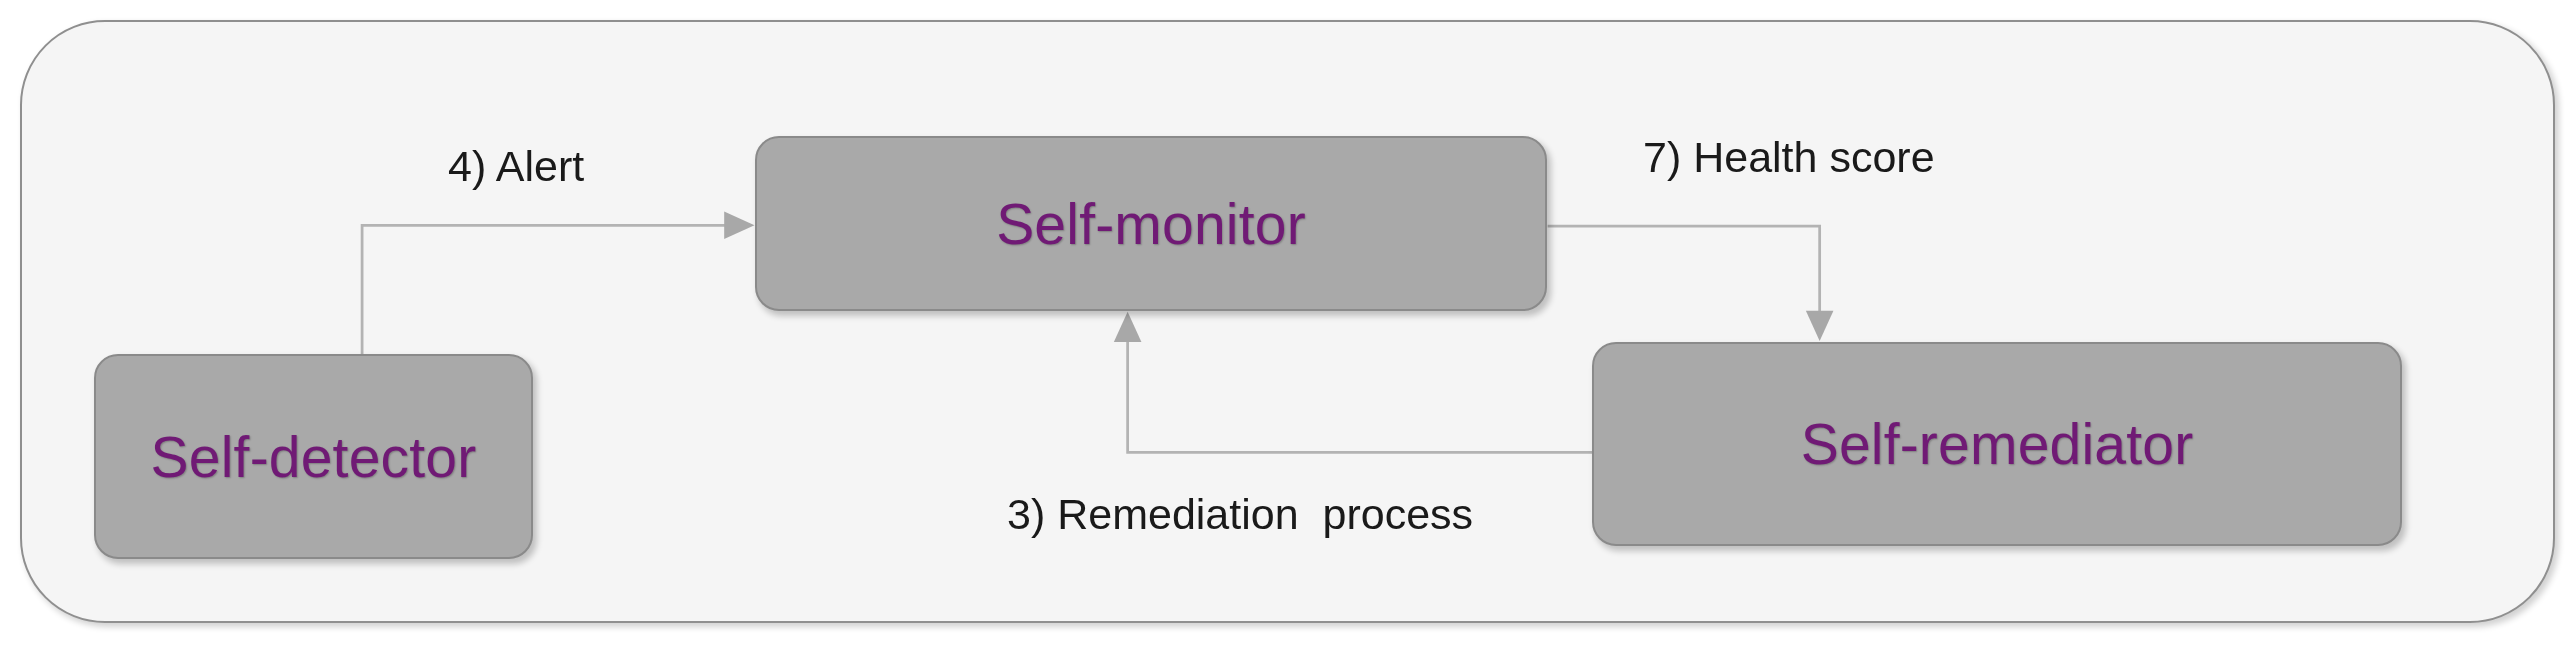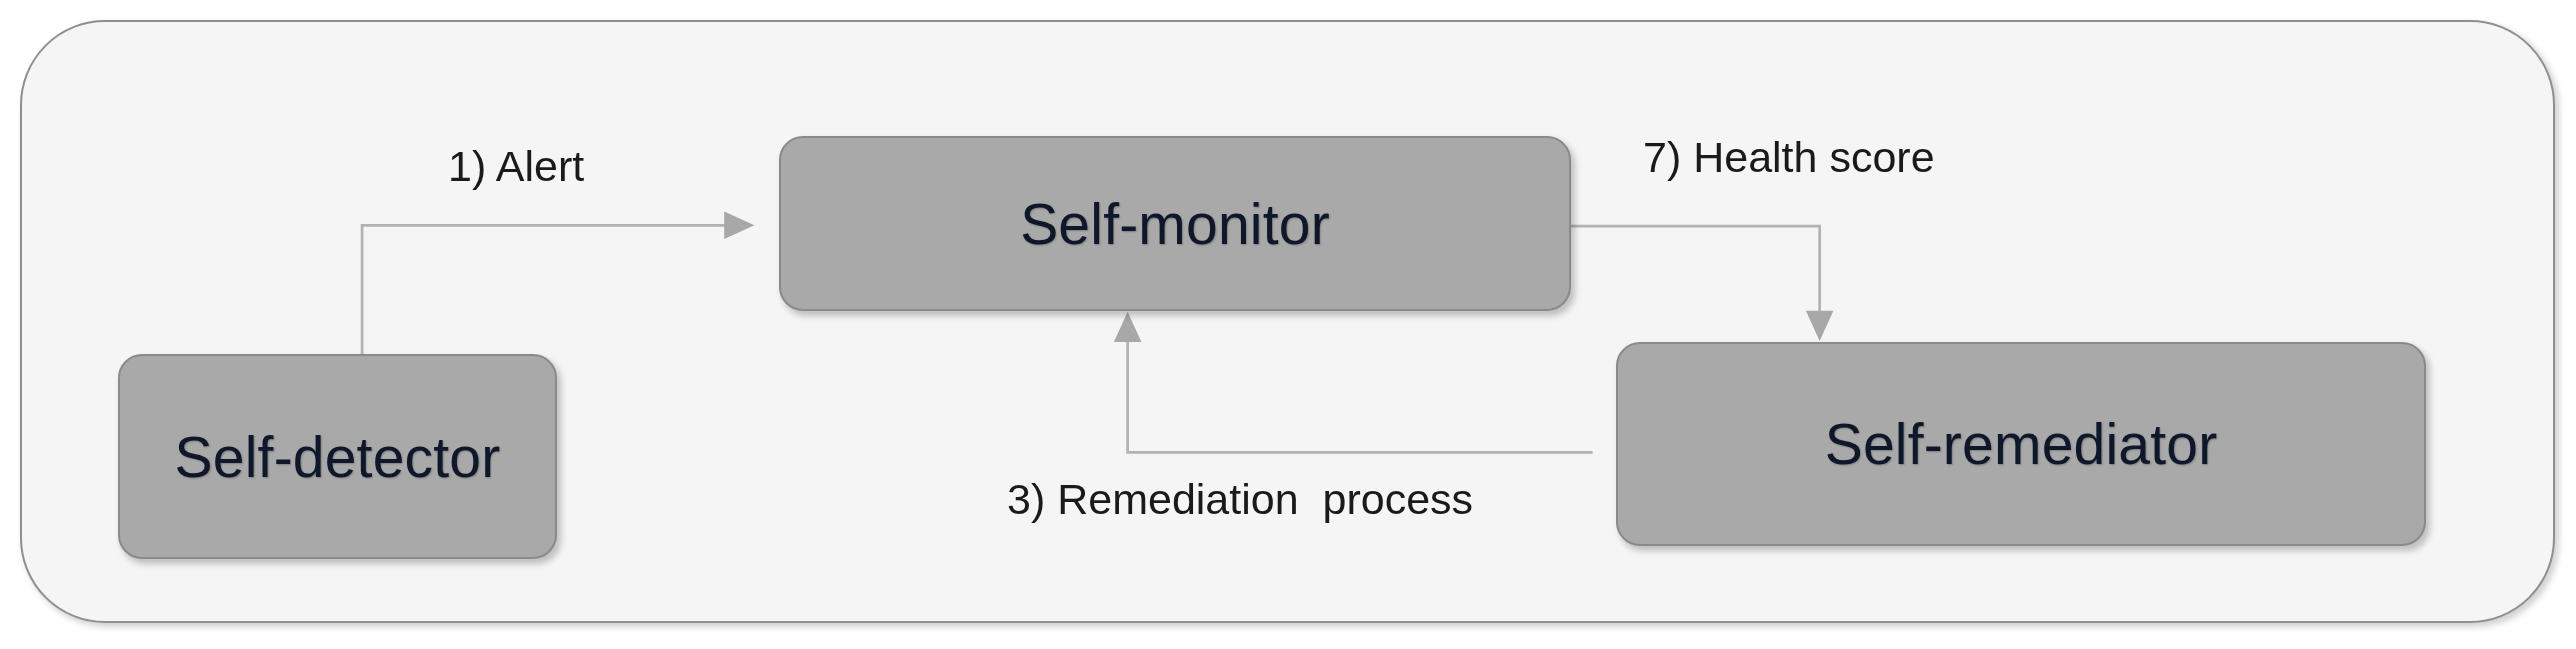--- a/index.html
+++ b/index.html
@@ -38,28 +38,27 @@
   
   .node {
     position: absolute;
     box-sizing: border-box;
     background: #a9a9a9;
     border: 2.8px solid #8a8a8a;
     border-radius: 24px;
     display: flex;
     align-items: center;
     justify-content: center;
-    color: #0f172a;
+    color: #701a75;
     font-size: 57px;
     font-weight: 400;
     letter-spacing: 0.2px;
     text-shadow: 0.9px 0.9px 1.8px rgba(0,0,0,0.25);
     box-shadow: 3.7px 4.6px 6.4px rgba(0,0,0,0.22);
     user-select: none;
-    margin-left: 24px;
   }
 
   .node-self-monitor {
     left: 755px;
     top: 136px;
     width: 792px;
     height: 175px;
   }
 
   .node-self-detector {
@@ -81,21 +80,21 @@
   .edge-label {
     position: absolute;
     color: #1a1a1a;
     font-size: 43px;
     line-height: 1;
     white-space: pre;
     user-select: none;
   }
   .label-alert      { left: 448px;  top: 145px; }
   .label-health     { left: 1643px; top: 136px; }
-  .label-remediation{ left: 1007px; top: 478px; }
+  .label-remediation{ left: 1007px; top: 493px; }
 
   
   .connectors {
     position: absolute;
     left: 0;
     top: 0;
     width: 2576px;
     height: 650px;
     pointer-events: none;
   }
@@ -139,20 +138,20 @@
   </div>
 
   <div class="node node-self-detector">
     <span>Self-detector</span>
   </div>
 
   <div class="node node-self-remediator">
     <span>Self-remediator</span>
   </div>
 
-  <div class="edge-label label-alert">1) Alert</div>
+  <div class="edge-label label-alert">4) Alert</div>
 
   <div class="edge-label label-health">7) Health score</div>
 
   <div class="edge-label label-remediation">3) Remediation  process</div>
 
 </div>
 
 
 </body></html>

